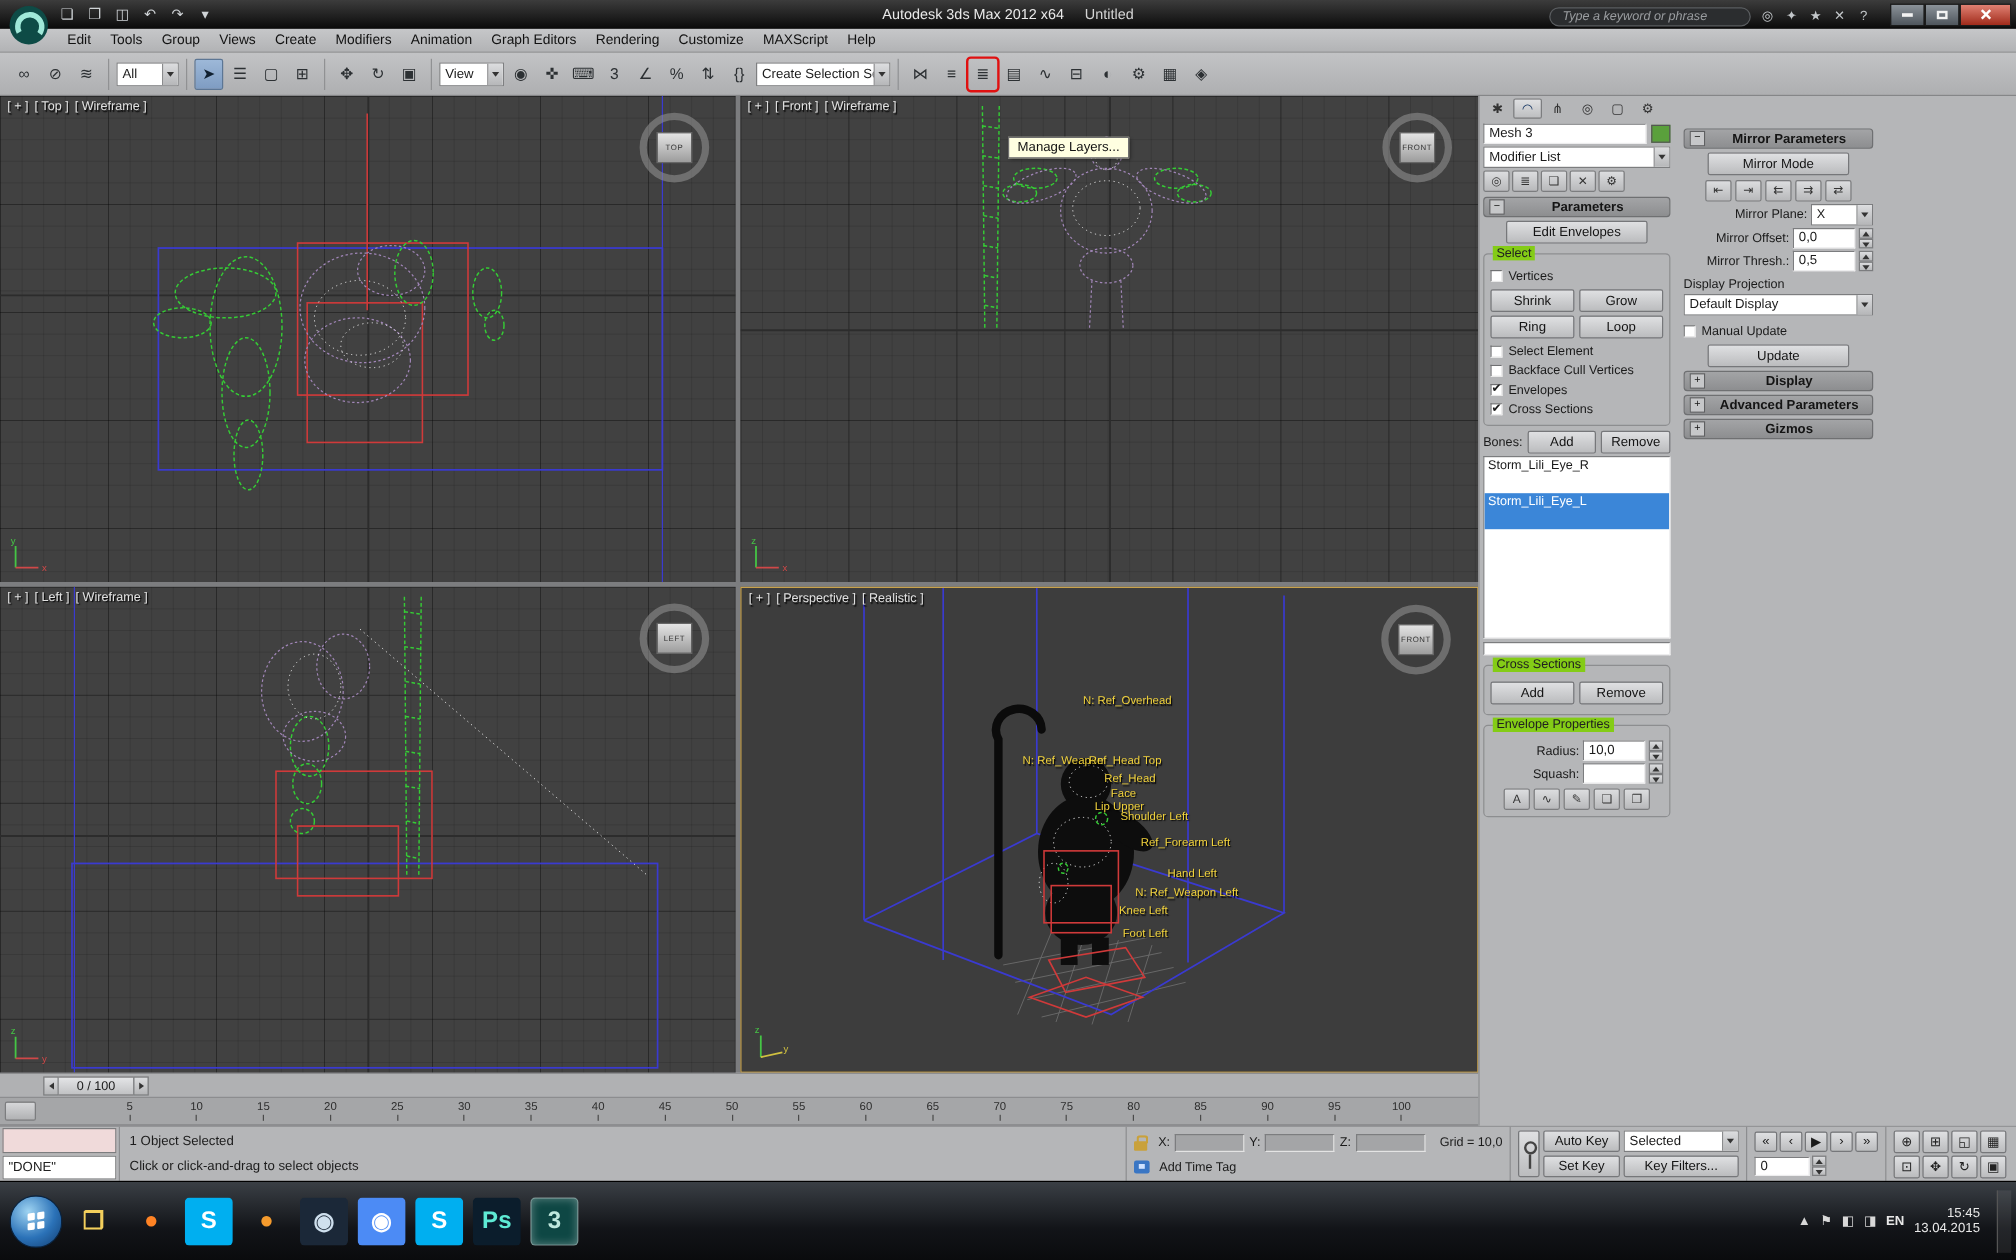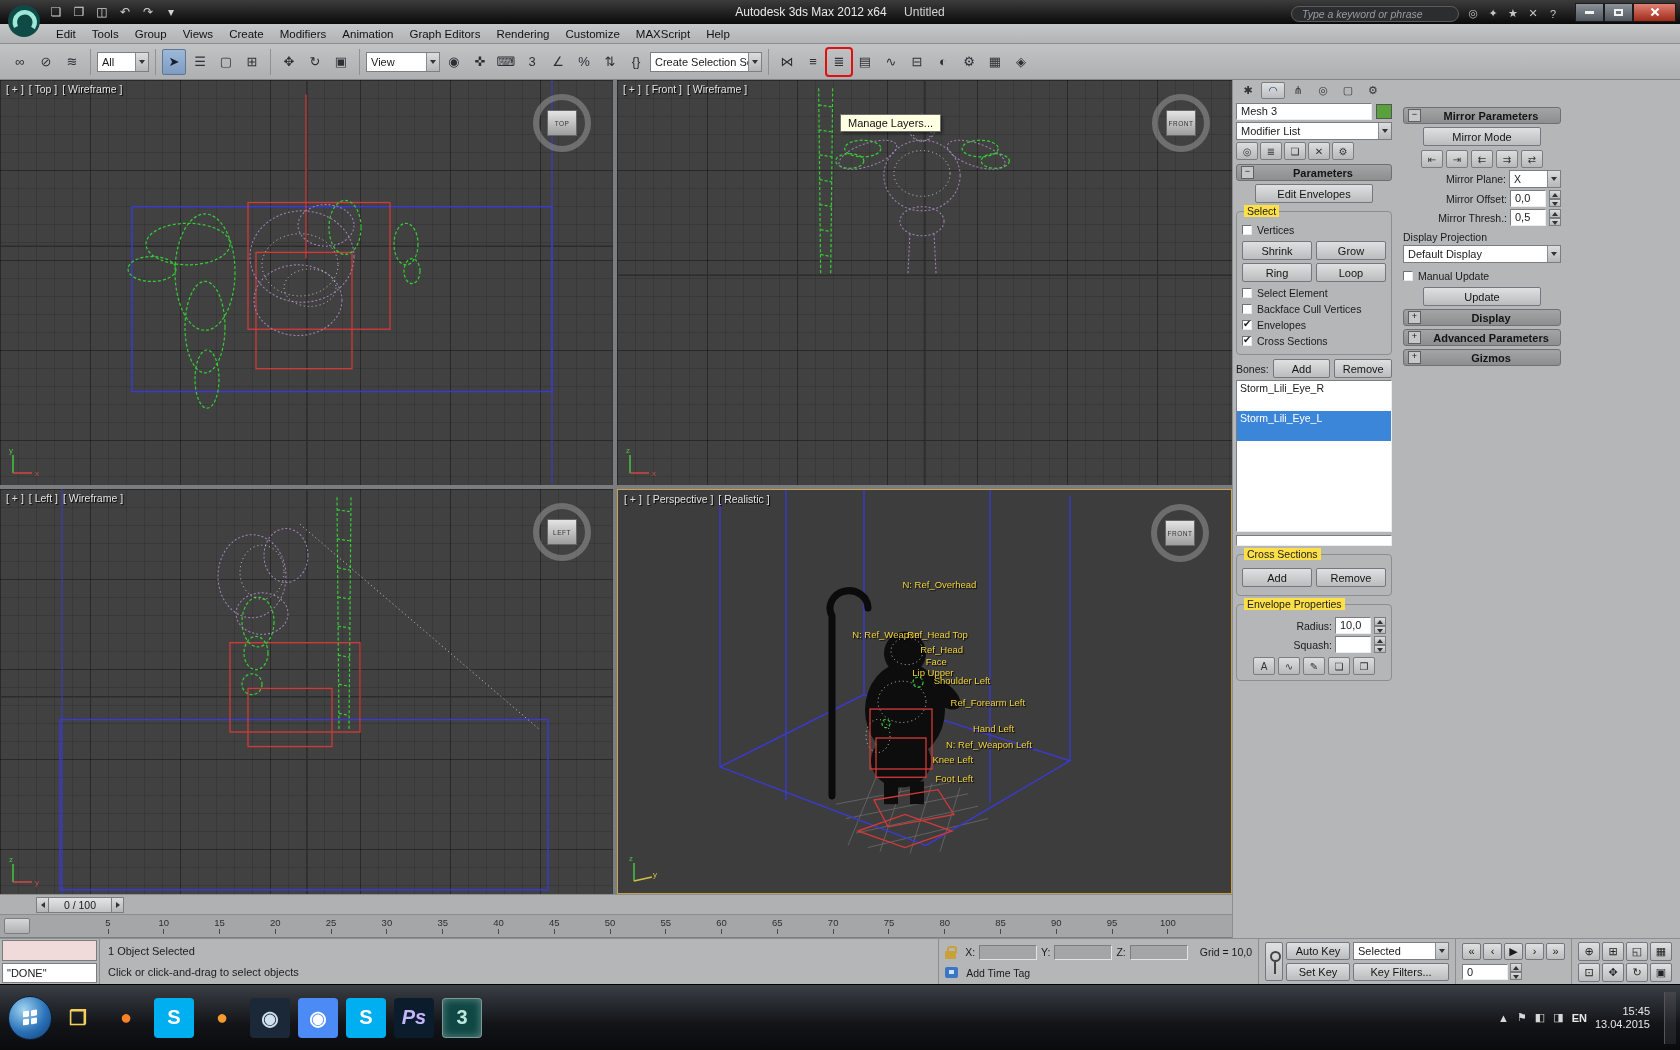--- a/index.html
+++ b/index.html
@@ -113,36 +113,36 @@
   .stack-tools{display:flex;gap:2px;margin:2px 0 4px}
   .mini-btn{width:22px;height:18px;display:flex;align-items:center;justify-content:center;font-size:10px;background:linear-gradient(#dcdddf,#b8b9bb);border:1px solid #7c7d7f;border-radius:2px;color:#333;cursor:pointer}
   .rollout-header{height:17px;background:linear-gradient(#a3a4a6,#8d8e90);border:1px solid #6f7072;border-radius:3px;display:flex;align-items:center;padding:0 4px;font-weight:bold;font-size:11px;color:#141414;cursor:pointer;margin:3px 0}
   .rollout-header::before{content:"−";width:11px;height:11px;border:1px solid #5f6062;background:#c6c7c9;font-weight:normal;font-size:9px;line-height:9px;text-align:center;margin-right:5px}
   .rollout-header.closed::before{content:"+"}
   .rollout-header span{flex:1;text-align:center}
   .btn{height:19px;background:linear-gradient(#dfe0e2,#bbbcbe);border:1px solid #76777a;border-radius:2px;font-size:11px;color:#141414;cursor:pointer;font-family:"Liberation Sans",sans-serif}
   .btn.wide{width:118px;display:block;margin:3px auto}
   .btn.half{flex:1}
   .group{border:1px solid #8d8e90;border-radius:4px;position:relative;padding:10px 5px 5px;margin:8px 0 4px}
-  .group-legend{position:absolute;top:-7px;left:7px;background:#fde047;padding:0 3px;font-size:10.5px;color:#202020}
+  .group-legend{position:absolute;top:-7px;left:7px;background:#84cc16;padding:0 3px;font-size:10.5px;color:#202020}
   .cb{display:flex;align-items:center;gap:5px;height:16px;cursor:pointer;font-size:10.5px}
   .cb .box{width:10px;height:10px;background:#fff;border-top:1px solid #6f7072;border-left:1px solid #6f7072;border-bottom:1px solid #e8e8e8;border-right:1px solid #e8e8e8;position:relative;flex:0 0 auto}
   .cb.checked .box::after{content:"✔";position:absolute;left:0px;top:-3px;font-size:10px;color:#1a1a1a}
   .btn-row{display:flex;gap:4px;margin:3px 0}
   .list-box{height:152px;background:#fff;border-top:1px solid #7c7d7f;border-left:1px solid #7c7d7f;border-bottom:1px solid #ededee;border-right:1px solid #ededee;margin:2px 0;overflow:hidden}
   .list-row{height:30px;line-height:14px;padding:0 3px;font-size:10.5px;cursor:pointer;white-space:nowrap}
   .list-row.selected{background:#3b86d8;color:#fff}
   .strip-field{height:11px;background:#fff;border-top:1px solid #7c7d7f;border-left:1px solid #7c7d7f;border-bottom:1px solid #ededee;border-right:1px solid #ededee;margin:3px 0}
   .spin{display:inline-flex;flex-direction:column;width:12px;height:17px;flex:0 0 auto}
   .spin i{flex:1;background:linear-gradient(#dcdddf,#b8b9bb);border:1px solid #7c7d7f;position:relative}
   .spin i.up::after{content:"";position:absolute;left:2px;top:2px;border-left:3px solid transparent;border-right:3px solid transparent;border-bottom:4px solid #333}
   .spin i.dn::after{content:"";position:absolute;left:2px;top:2px;border-left:3px solid transparent;border-right:3px solid transparent;border-top:4px solid #333}
   .param-row{display:flex;align-items:center;gap:3px;margin:2px 0;font-size:10.5px}
   .param-row .lbl{flex:1;text-align:right;white-space:nowrap}
-  .param-row .field{width:36px;flex:0 0 auto}
+  .param-row .field{width:52px;flex:0 0 auto}
   .icon-row{display:flex;gap:3px;justify-content:center;margin-top:4px}
 
   
   #statusbar{height:46px;background:#b5b6b8;border-top:1px solid #8c8d8f;display:flex;align-items:stretch}
   .listener{width:100px;display:flex;flex-direction:column;border-right:1px solid #8c8d8f}
   .listener-line{flex:1;border:1px solid #7c7d7f;margin:1px 2px;padding:0 4px;font-size:11px;line-height:18px;overflow:hidden;white-space:nowrap;cursor:text}
   .listener-line.pink{background:#f0dada}
   .listener-line.white{background:#fff;color:#202020}
   .status-texts{flex:1;display:flex;flex-direction:column;justify-content:space-around;padding:2px 8px;min-width:0}
   .status-texts .line{font-size:11px;color:#1c1c1c;white-space:nowrap;overflow:hidden}
@@ -263,21 +263,21 @@
         <span class="tool-btn">▢</span>
         <span class="tool-btn">⊞</span>
     </div>
     <div class="tb-sep"></div>
     <div style="display:flex;gap:2px">
       <span class="tool-btn">✥</span>
         <span class="tool-btn">↻</span>
         <span class="tool-btn">▣</span>
     </div>
     <div class="tb-sep"></div>
-    <div class="tb-dd" style="width:74px">
+    <div class="tb-dd" style="width:54px">
       <span class="dd-text">View</span>
       <span class="dd-arrow"></span>
     </div>
     <div style="display:flex;gap:2px">
       <span class="tool-btn">◉</span>
         <span class="tool-btn">✜</span>
         <span class="tool-btn">⌨</span>
         <span class="tool-btn">3</span>
         <span class="tool-btn">∠</span>
         <span class="tool-btn">%</span>
@@ -838,21 +838,21 @@
         </div>
         <div class="tb-app" style="background: rgb(27, 40, 56); color: rgb(207, 224, 238);">
           <span>◉</span>
         </div>
         <div class="tb-app" style="background: rgb(76, 139, 245); color: rgb(255, 255, 255);">
           <span>◉</span>
         </div>
         <div class="tb-app" style="background: rgb(0, 175, 240); color: rgb(255, 255, 255);">
           <span>S</span>
         </div>
-        <div class="tb-app" style="background: rgb(11, 29, 44); color: #c4b5fd; font-style: italic;">
+        <div class="tb-app" style="background: rgb(11, 29, 44); color: #5eead4;">
           <span>Ps</span>
         </div>
         <div class="tb-app active" style="background: rgb(14, 71, 68); color: rgb(191, 232, 221);">
           <span>3</span>
         </div>
     </div>
     <div class="tray">
       <span style="display:flex;gap:8px;align-items:center">
         <span class="tray-icon">▲</span>
           <span class="tray-icon">⚑</span>

